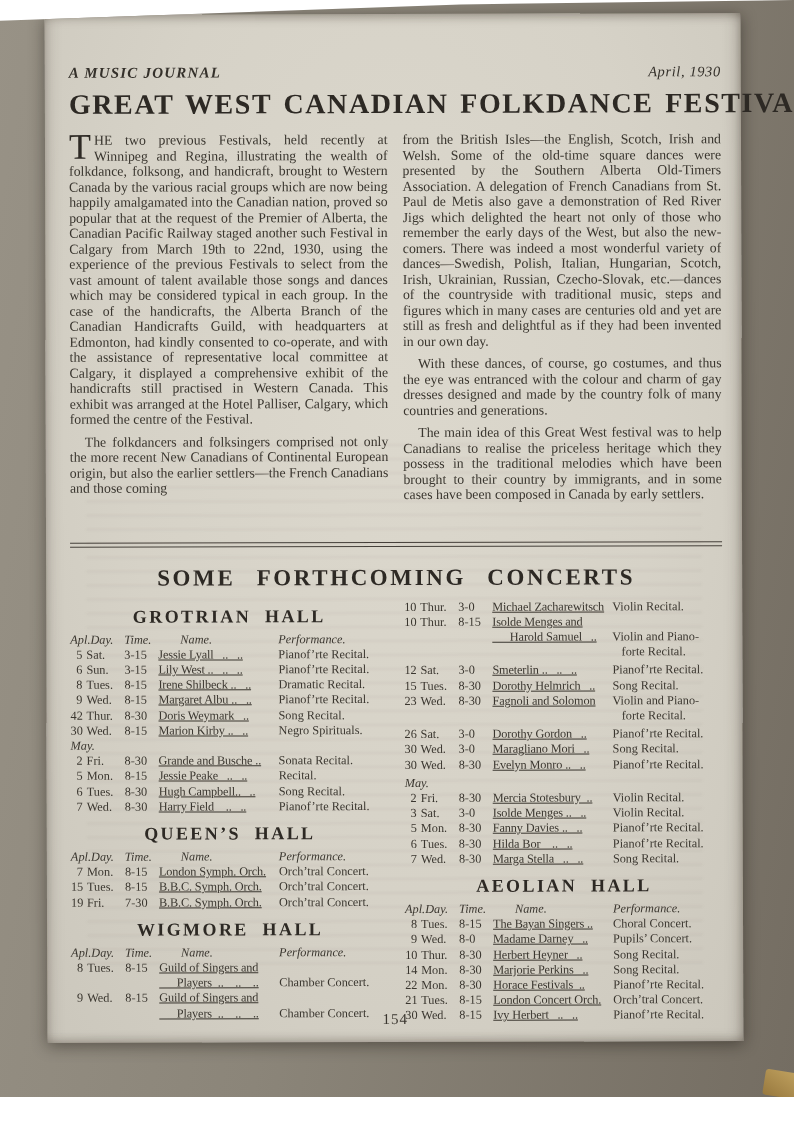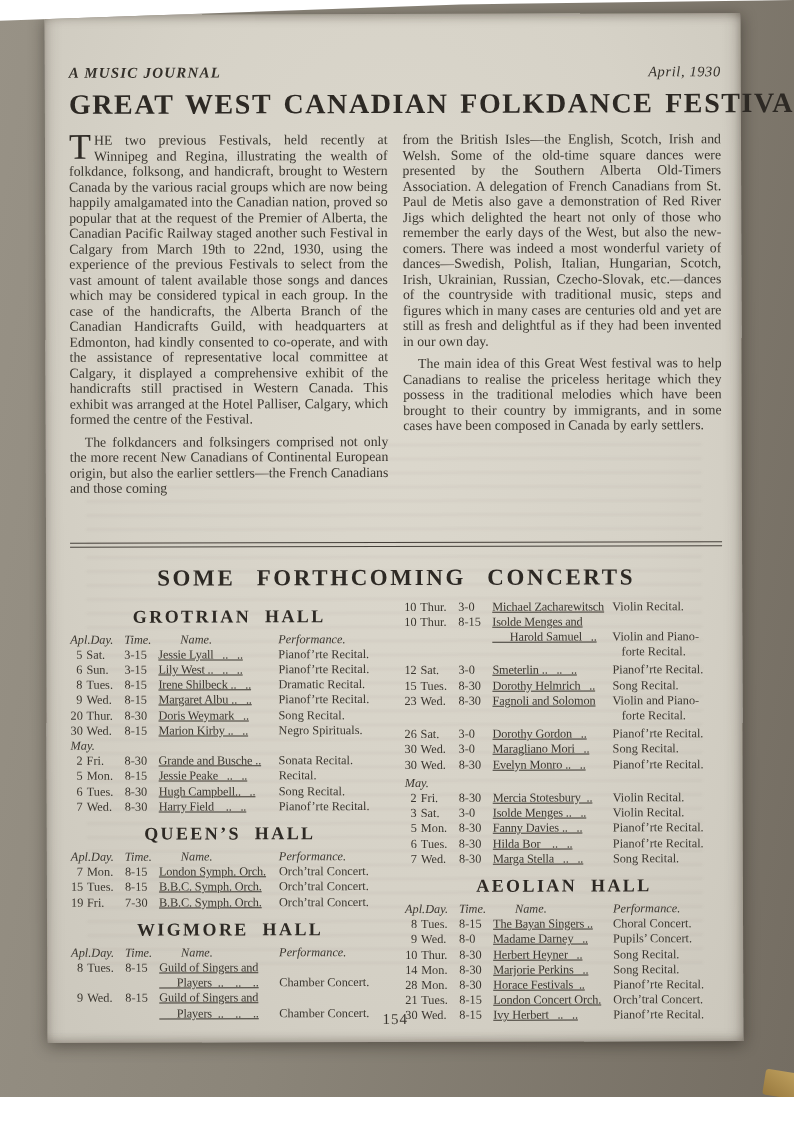--- a/index.html
+++ b/index.html
@@ -63,20 +63,21 @@
 
       <h1 class="title">GREAT WEST CANADIAN FOLKDANCE FESTIVAL</h1>
 
       <div class="article">
         <div class="col">
           <p><span class="dropcap">T</span><span>HE two previous Festivals, held recently at Winnipeg and Regina, illustrating the wealth of folkdance, folksong, and handicraft, brought to Western Canada by the various racial groups which are now being happily amalgamated into the Canadian nation, proved so popular that at the request of the Premier of Alberta, the Canadian Pacific Railway staged another such Festival in Calgary from March 19th to 22nd, 1930, using the experience of the previous Festivals to select from the vast amount of talent available those songs and dances which may be considered typical in each group. In the case of the handicrafts, the Alberta Branch of the Canadian Handicrafts Guild, with headquarters at Edmonton, had kindly consented to co-operate, and with the assistance of representative local committee at Calgary, it displayed a comprehensive exhibit of the handicrafts still practised in Western Canada. This exhibit was arranged at the Hotel Palliser, Calgary, which formed the centre of the Festival.</span></p>
           <p class="indent">The folkdancers and folksingers comprised not only the more recent New Canadians of Continental European origin, but also the earlier settlers—the French Canadians and those coming</p>
         </div>
         <div class="col">
           <p>from the British Isles—the English, Scotch, Irish and Welsh. Some of the old-time square dances were presented by the Southern Alberta Old-Timers Association. A delegation of French Canadians from St. Paul de Metis also gave a demonstration of Red River Jigs which delighted the heart not only of those who remember the early days of the West, but also the new-comers. There was indeed a most wonderful variety of dances—Swedish, Polish, Italian, Hungarian, Scotch, Irish, Ukrainian, Russian, Czecho-Slovak, etc.—dances of the countryside with traditional music, steps and figures which in many cases are centuries old and yet are still as fresh and delightful as if they had been invented in our own day.</p>
+          <p class="indent">With these dances, of course, go costumes, and thus the eye was entranced with the colour and charm of gay dresses designed and made by the country folk of many countries and generations.</p>
           <p class="indent">The main idea of this Great West festival was to help Canadians to realise the priceless heritage which they possess in the traditional melodies which have been brought to their country by immigrants, and in some cases have been composed in Canada by early settlers.</p>
         </div>
       </div>
 
       <div class="rule"></div>
 
       <h2 class="concerts">SOME FORTHCOMING CONCERTS</h2>
 
       <div class="ccols">
 
@@ -111,21 +112,21 @@
                 <span class="c-perf">Dramatic Recital.</span>
               </div>
               <div class="crow">
                 <span class="c-no">9</span>
                 <span class="c-day">Wed.</span>
                 <span class="c-time">8-15</span>
                 <span class="c-name">Margaret Albu ..   ..</span>
                 <span class="c-perf">Pianof’rte Recital.</span>
               </div>
               <div class="crow">
-                <span class="c-no">20</span>
+                <span class="c-no">42</span>
                 <span class="c-day">Thur.</span>
                 <span class="c-time">8-30</span>
                 <span class="c-name">Doris Weymark   ..</span>
                 <span class="c-perf">Song Recital.</span>
               </div>
               <div class="crow">
                 <span class="c-no">30</span>
                 <span class="c-day">Wed.</span>
                 <span class="c-time">8-15</span>
                 <span class="c-name">Marion Kirby ..   ..</span>
@@ -382,21 +383,21 @@
                 <span class="c-perf">Song Recital.</span>
               </div>
               <div class="crow">
                 <span class="c-no">14</span>
                 <span class="c-day">Mon.</span>
                 <span class="c-time">8-30</span>
                 <span class="c-name">Marjorie Perkins   ..</span>
                 <span class="c-perf">Song Recital.</span>
               </div>
               <div class="crow">
-                <span class="c-no">28</span>
+                <span class="c-no">22</span>
                 <span class="c-day">Mon.</span>
                 <span class="c-time">8-30</span>
                 <span class="c-name">Horace Festivals  ..</span>
                 <span class="c-perf">Pianof’rte Recital.</span>
               </div>
               <div class="crow">
                 <span class="c-no">21</span>
                 <span class="c-day">Tues.</span>
                 <span class="c-time">8-15</span>
                 <span class="c-name">London Concert Orch.</span>

